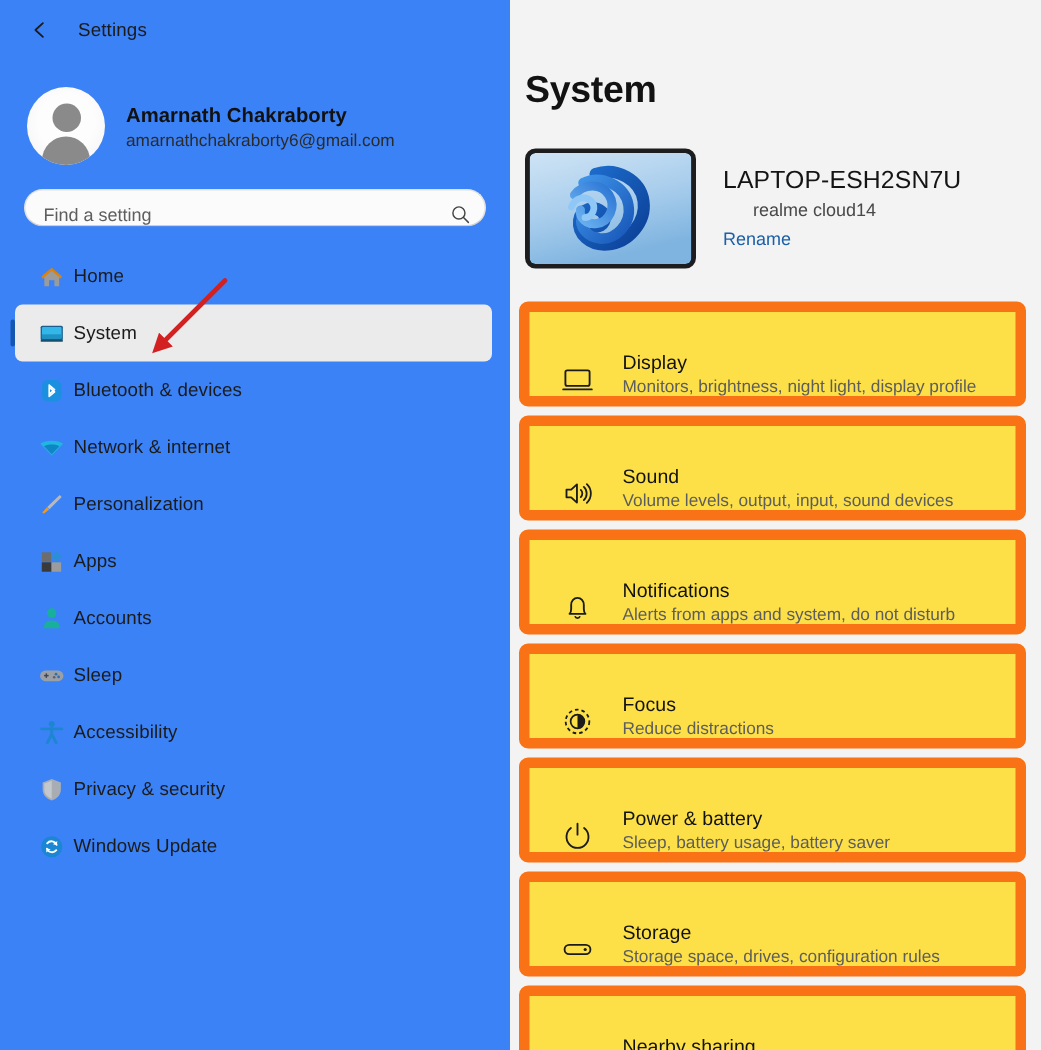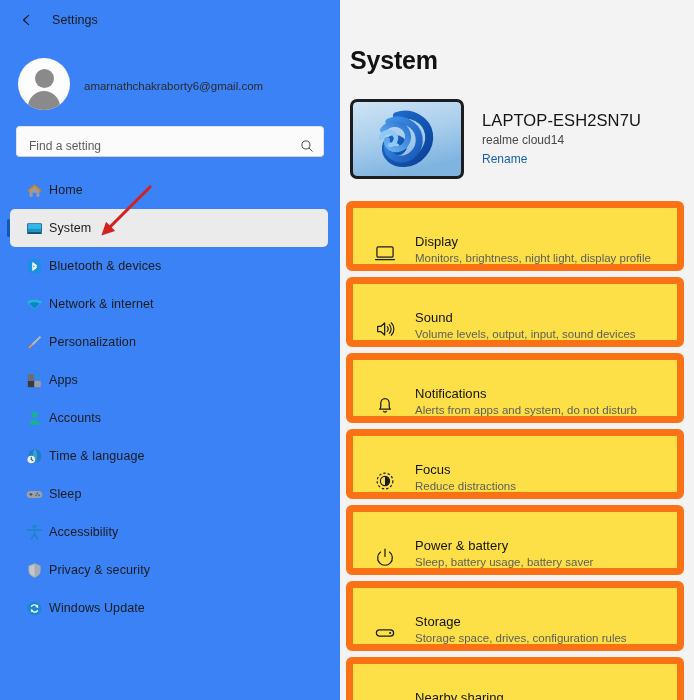--- a/index.html
+++ b/index.html
@@ -38,22 +38,22 @@
   .avatar .body {
     position: absolute; width: 32px; height: 19px; left: 10px; top: 33px;
     background: #8a8a8a; border-radius: 16px 16px 3px 3px;
   }
   .acct-text { margin-left: 14px; }
   .acct-name { font-size: 13.5px; font-weight: bold; color: #111; letter-spacing: .05px; }
   .acct-mail { font-size: 11.5px; color: #2b2b2b; margin-top: 4px; }
 
   .search-wrap { padding: 12px 16px 0 16px; }
   .search-box {
-    height: 31px; background: #fbfbfb; border: 1px solid #e2e2e2;
-    border-bottom-color: #cfcfcf; border-radius: 4px;
+    height: 25px; background: #fbfbfb; border: 1px solid #e2e2e2;
+    border-bottom-color: #cfcfcf; border-radius: 13px;
     display: flex; align-items: center; padding: 8px 9px 0 12px;
   }
   .search-input {
     flex: 1; border: 0; outline: 0; background: transparent;
     font-family: "Liberation Sans", sans-serif; font-size: 12px; color: #1b1b1b;
   }
   .search-input::placeholder { color: #5e5e5e; opacity: 1; }
   .search-ico { flex: none; display: flex; }
 
   .navlist { margin-top: 14px; }
@@ -79,21 +79,21 @@
 
   .device { display: flex; align-items: center; padding: 24px 0 0 10px; }
   .device-thumb {
     width: 114px; height: 80px; flex: none; border-radius: 7px;
     border: 3px solid #1d1d1f; background: #1d1d1f;
     padding: 0; overflow: hidden; position: relative;
   }
   .device-thumb svg { display: block; border-radius: 4px; }
   .device-info { margin-left: 18px; }
   .device-name { font-size: 16.5px; font-weight: normal; color: #141414; letter-spacing: .1px; }
-  .device-model { font-size: 12px; color: #484848; margin-top: 3px; }
+  .device-model { font-size: 12px; color: #484848; margin-top: 3px; margin-left: 20px; }
   .device-rename { font-size: 12px; color: #1b5fa8; margin-top: 5px; display: inline-block; cursor: pointer; }
 
   .cards { margin-top: 22px; padding-left: 6px; }
   .card {
     height: 70px; background: #fde047; border: 7px solid #f97316;
     border-radius: 6px; margin-bottom: 6px; display: flex; align-items: flex-end;
     padding-left: 18px; cursor: pointer; width: 338px;
   }
   .card-ico { width: 28px; flex: none; display: flex; align-items: center; justify-content: center; color: #1b1b1b; }
   .card-text { margin-left: 16px; }
@@ -115,20 +115,21 @@
       </div>
       <div class="app-title">Settings</div>
     </div>
 
     <div class="account">
       <div class="avatar">
         <div class="head"></div>
         <div class="body"></div>
       </div>
       <div class="acct-text">
+        <div class="acct-name">Amarnath Chakraborty</div>
         <div class="acct-mail">amarnathchakraborty6@gmail.com</div>
       </div>
     </div>
 
     <div class="search-wrap">
       <div class="search-box">
         <input class="search-input" type="text" placeholder="Find a setting" style="">
         <span class="search-ico">
           <svg width="14" height="14" viewBox="0 0 16 16">
             <circle cx="6.8" cy="6.8" r="4.6" fill="none" stroke="#444" stroke-width="1.1"></circle>
@@ -207,31 +208,20 @@
       <div class="nav-item">
         <span class="nav-ico">
           <svg width="19" height="19" viewBox="0 0 20 20">
             <circle cx="10" cy="6" r="3.3" fill="#18b09a"></circle>
             <path d="M4.4 16.6 C4.4 12.9 7 11.2 10 11.2 C13 11.2 15.6 12.9 15.6 16.6 Z" fill="#18b09a"></path>
           </svg>
         </span>
         <span class="nav-label">Accounts</span>
       </div>
 
-      <div class="nav-item">
-        <span class="nav-ico">
-          <svg width="19" height="19" viewBox="0 0 20 20">
-            <circle cx="10.4" cy="9.4" r="7" fill="#1d7fc4"></circle>
-            <path d="M10.4 2.4 C7.4 4.6 7.4 14.2 10.4 16.4 C13.4 14.2 13.4 4.6 10.4 2.4 Z" fill="#4aa8e0" opacity=".75"></path>
-            <circle cx="6.6" cy="13.2" r="4" fill="#e9eef2"></circle>
-            <path d="M6.6 10.8 L6.6 13.2 L8.3 14.2" fill="none" stroke="#30506a" stroke-width="1.1" stroke-linecap="round"></path>
-          </svg>
-        </span>
-        <span class="nav-label">Time &amp; language</span>
-      </div>
 
       <div class="nav-item">
         <span class="nav-ico">
           <svg width="19" height="19" viewBox="0 0 20 20">
             <rect x="1.8" y="6.4" width="16.4" height="7.4" rx="3.7" fill="#9b9fa6"></rect>
             <rect x="4.6" y="9.4" width="3.2" height="1" fill="#3f4652"></rect>
             <rect x="5.7" y="8.3" width="1" height="3.2" fill="#3f4652"></rect>
             <circle cx="13" cy="8.9" r=".95" fill="#2f6fae"></circle>
             <circle cx="14.8" cy="10.8" r=".95" fill="#2f6fae"></circle>
             <circle cx="11.7" cy="11" r=".9" fill="#5a6272"></circle>

